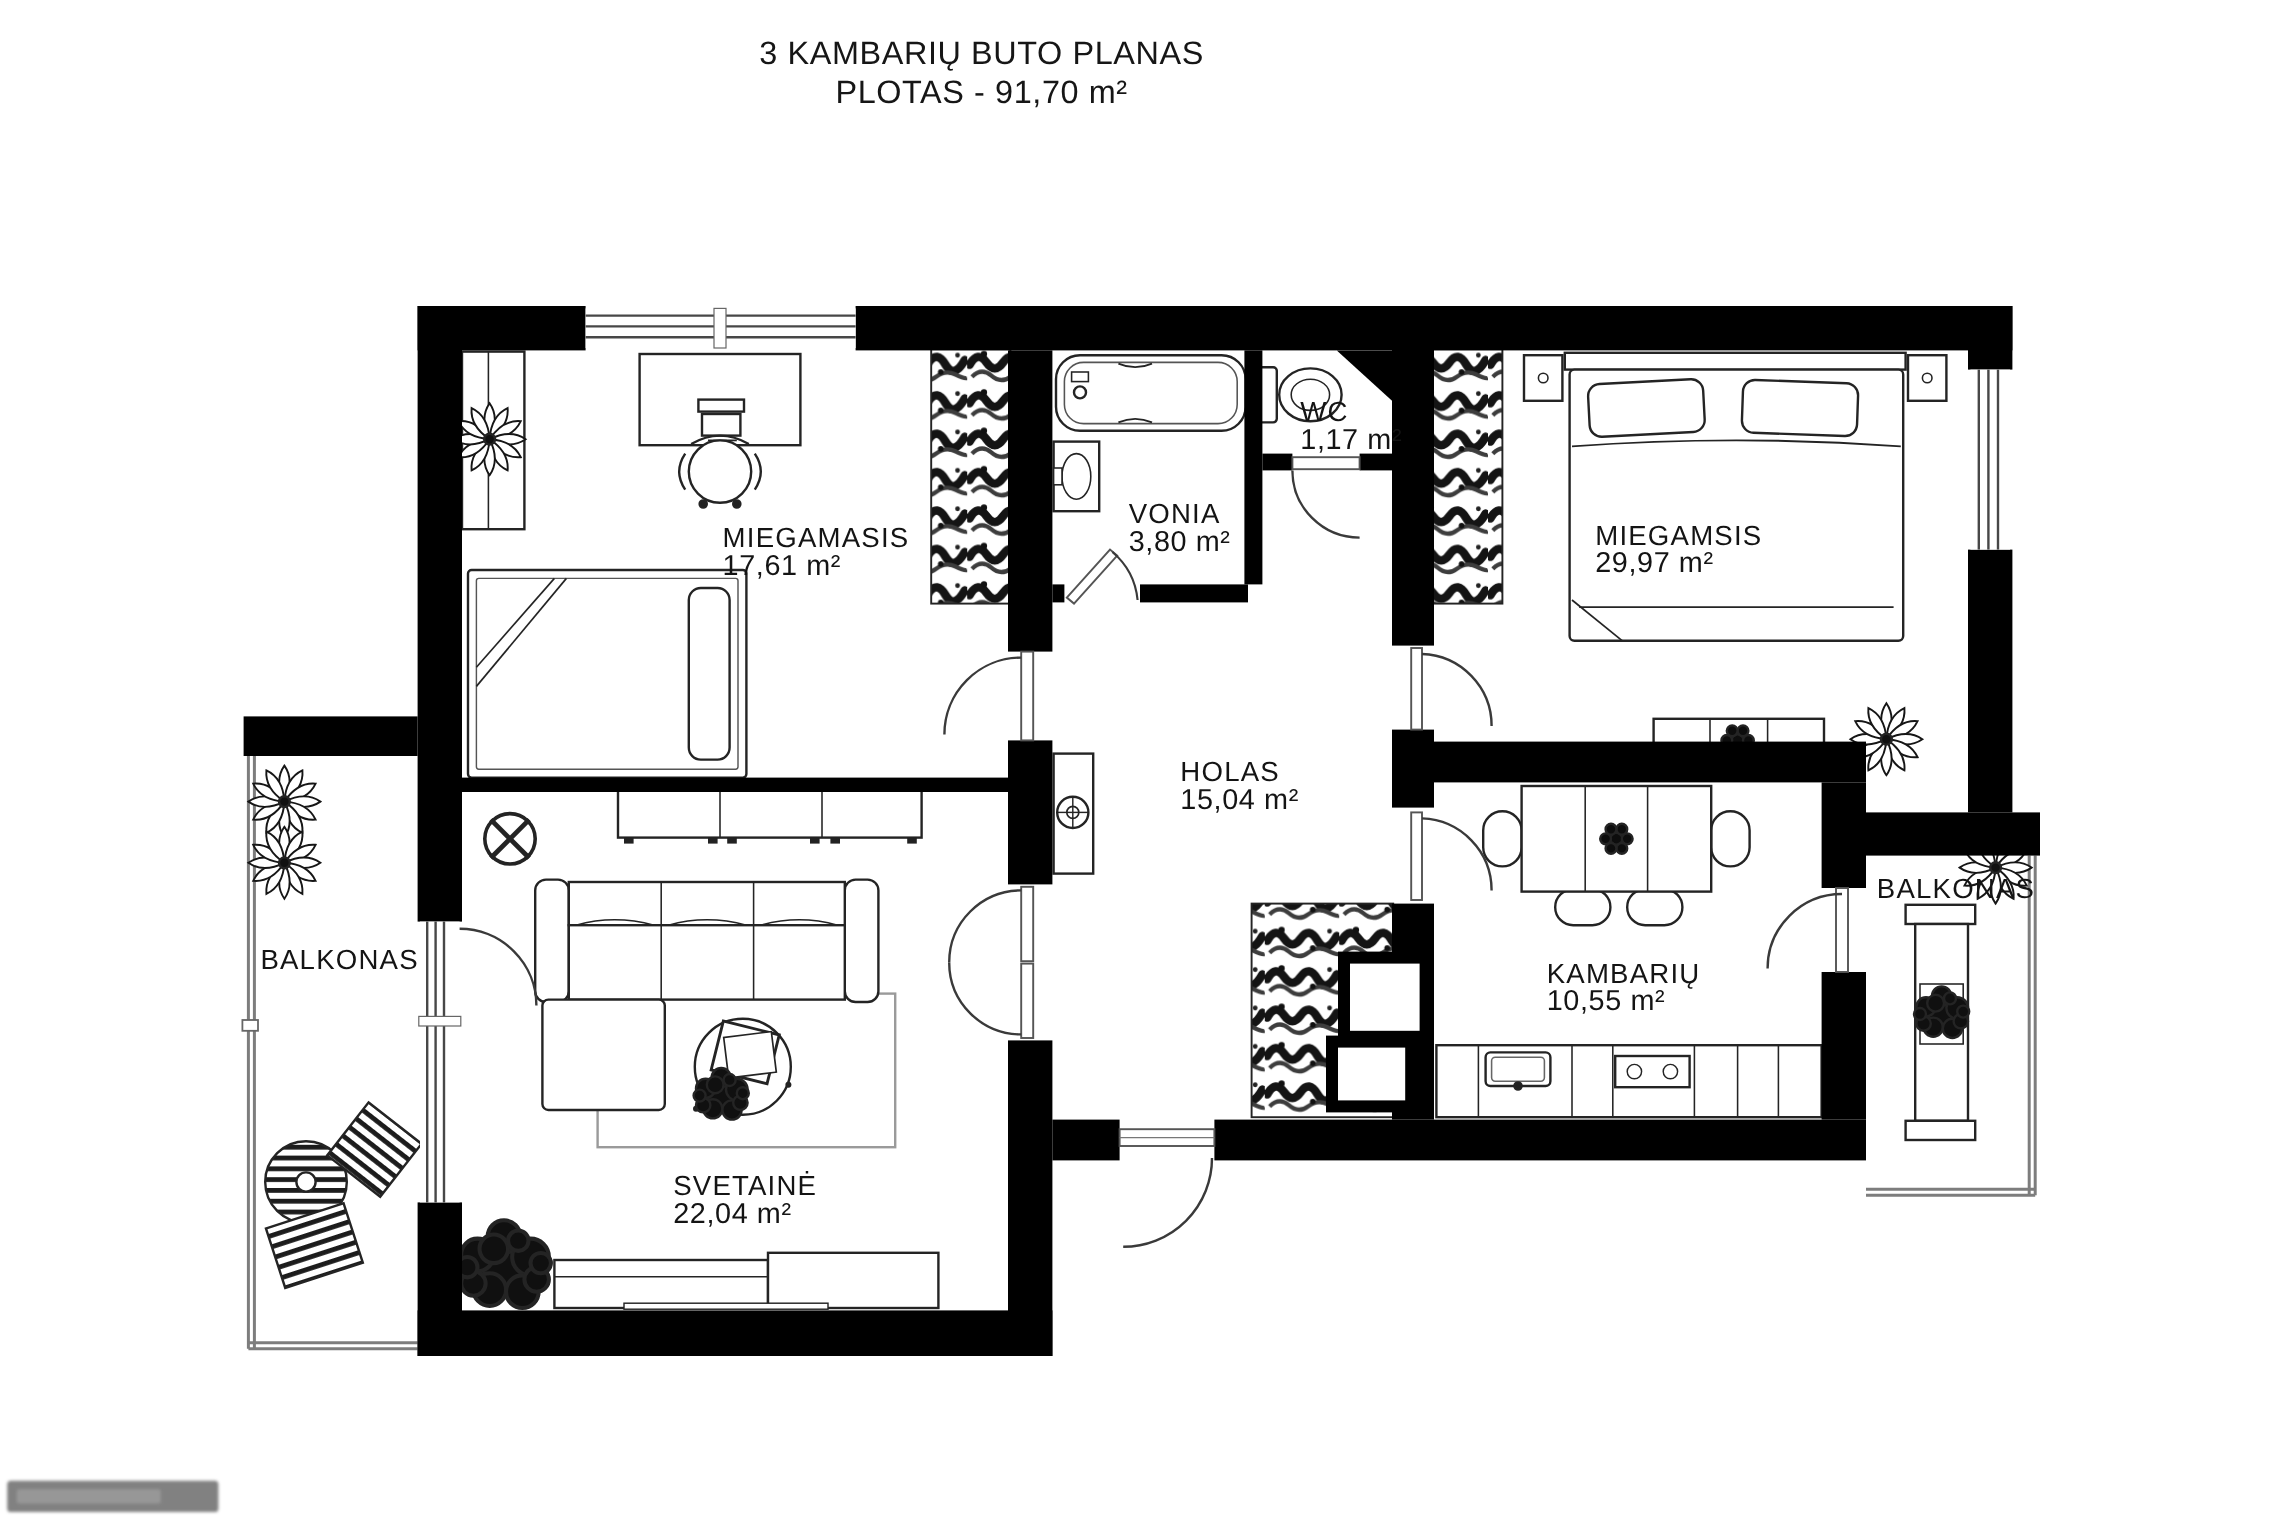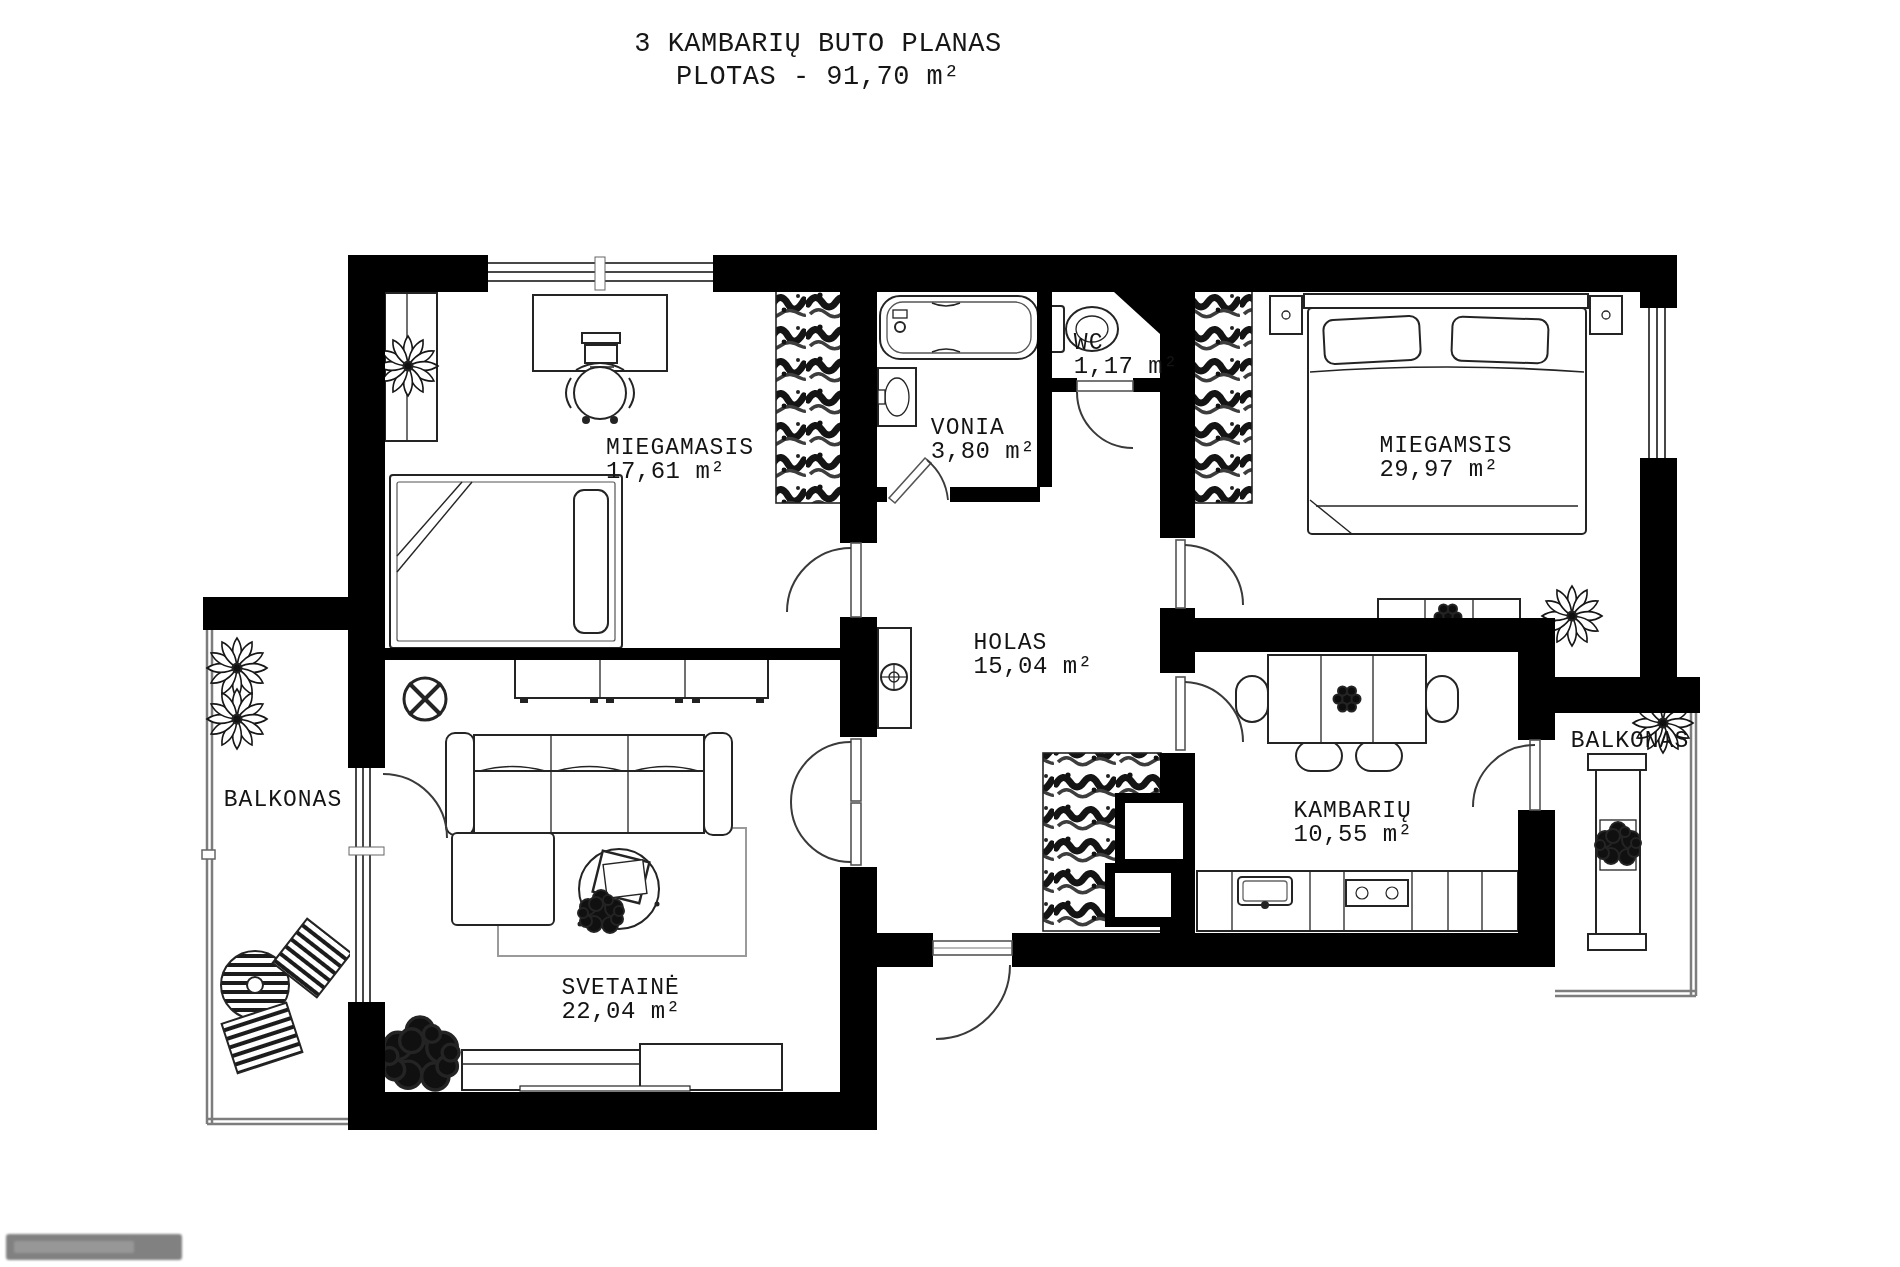--- a/index.html
+++ b/index.html
@@ -1,17 +1,17 @@
 <!DOCTYPE html>
 <html><head>
 <meta charset="utf-8">
 <style>
   html,body{margin:0;padding:0;background:#fff;}
   .canvas{position:relative;width:1900px;height:1267px;background:#ffffff;overflow:hidden;
-          font-family:Liberation Mono, monospace;color:#111;}
+          font-family:Liberation Sans, sans-serif;color:#111;}
   .title-block{position:absolute;left:818px;top:28px;transform:translateX(-50%);
                text-align:center;white-space:nowrap;}
   .title-line{font-size:27px;line-height:33px;letter-spacing:.5px;color:#161616;}
   .room-label{position:absolute;transform:translate(-50%,-50%);text-align:left;
               white-space:nowrap;z-index:5;}
   .room-name{font-size:23px;line-height:23px;letter-spacing:1px;color:#141414;}
   .room-area{font-size:24px;line-height:23px;letter-spacing:.5px;color:#141414;}
   svg{position:absolute;left:0;top:0;}
   .watermark{position:absolute;left:6px;top:1234px;width:176px;height:26px;
              background:rgba(25,25,25,.55);border-radius:3px;filter:blur(1.2px);}
@@ -451,21 +451,21 @@
   <div class="room-label" style="left:983px;top:440px">
     <div class="room-name">VONIA</div>
     <div class="room-area">3,80 m²</div>
   </div>
 
   <div class="room-label" style="left:1126px;top:355px">
     <div class="room-name">WC</div>
     <div class="room-area">1,17 m²</div>
   </div>
 
-  <div class="room-label" style="left:1446px;top:458px">
+  <div class="room-label" style="left:1399px;top:458px">
     <div class="room-name">MIEGAMSIS</div>
     <div class="room-area">29,97 m²</div>
   </div>
 
   <div class="room-label" style="left:1033px;top:655px">
     <div class="room-name">HOLAS</div>
     <div class="room-area">15,04 m²</div>
   </div>
 
   <div class="room-label" style="left:1353px;top:823px">

